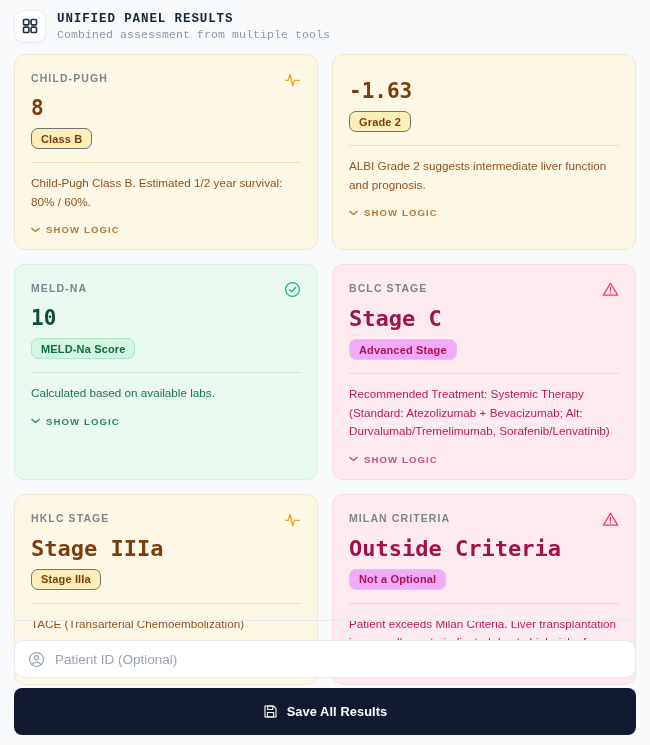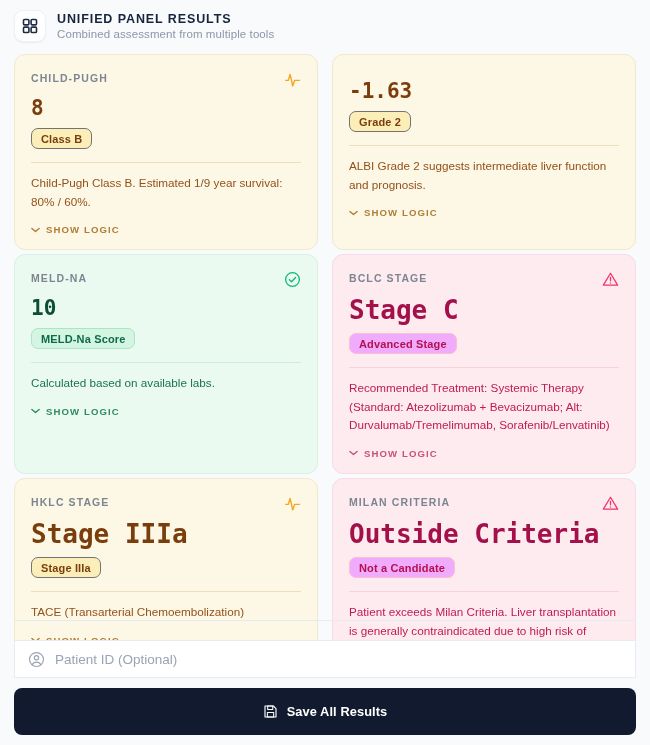--- a/index.html
+++ b/index.html
@@ -35,39 +35,39 @@
     height: 32px;
     border-radius: 9px;
     background: #ffffff;
     border: 1px solid #eef1f6;
     box-shadow: 0 1px 2px rgba(15,23,42,0.06);
     display: flex;
     align-items: center;
     justify-content: center;
     flex: none;
   }
-  .header-text { display: flex; flex-direction: column; gap: 2px; }
+  .header-text { display: flex; flex-direction: column; gap: 2px; font-family: Liberation Mono, monospace; }
   .header-title {
     font-size: 12.5px;
     font-weight: bold;
     letter-spacing: 0.9px;
     color: #16243c;
     text-transform: uppercase;
   }
   .header-sub {
     font-size: 11.5px;
     color: #8d97a8;
     letter-spacing: 0.1px;
   }
 
   
   .grid {
     display: grid;
     grid-template-columns: 1fr 1fr;
-    gap: 4px 14px;
+    gap: 14px 14px;
     padding: 0 4px;
   }
 
   .card {
     border-radius: 11px;
     padding: 16px 16px 14px 16px;
     position: relative;
     display: flex;
     flex-direction: column;
     min-height: 60px;
@@ -100,21 +100,21 @@
   }
   .card-icon { flex: none; line-height: 0; }
 
   .card-value {
     font-family: "DejaVu Sans Mono", monospace;
     font-weight: bold;
     margin-top: 9px;
     line-height: 1.05;
   }
   .card-value.num  { font-size: 21px; }
-  .card-value.text { font-size: 26px; }
+  .card-value.text { font-size: 22px; }
   .amber .card-value { color: #7a3d0c; }
   .green .card-value { color: #0d4f35; }
   .pink  .card-value { color: #a3104a; }
 
   .badge {
     display: inline-block;
     align-self: flex-start;
     margin-top: 9px;
     padding: 3.5px 9px;
     border-radius: 7px;
@@ -172,21 +172,21 @@
     background: #e6eaf1;
     margin-bottom: 19px;
   }
   .patient-input {
     display: flex;
     align-items: center;
     gap: 10px;
     height: 38px;
     background: #ffffff;
     border: 1px solid #e7ebf2;
-    border-radius: 1px;
+    border-radius: 10px;
     padding: 0 13px;
     margin-bottom: 10px;
   }
   .patient-placeholder {
     font-size: 13.5px;
     color: #9aa4b4;
   }
   .save-button {
     height: 47px;
     background: #111a2e;
@@ -233,21 +233,21 @@
         <div class="card-label">CHILD-PUGH</div>
         <span class="card-icon">
           <svg width="17" height="17" viewBox="0 0 20 20" fill="none">
             <path d="M2 11h3l2.2-7 3 13.5L12.6 11H18" stroke="#f5a623" stroke-width="1.7" stroke-linecap="round" stroke-linejoin="round"></path>
           </svg>
         </span>
       </div>
       <div class="card-value num">8</div>
       <span class="badge">Class B</span>
       <div class="divider"></div>
-      <div class="card-desc">Child-Pugh Class B. Estimated 1/9 year survival: 80% / 60%.</div>
+      <div class="card-desc">Child-Pugh Class B. Estimated 1/2 year survival: 80% / 60%.</div>
       <div class="show-logic">
         <span class="chev">
           <svg width="9" height="6" viewBox="0 0 10 6" fill="none">
               <path d="M1 1.2L5 4.8L9 1.2" stroke="currentColor" stroke-width="1.5" stroke-linecap="round" stroke-linejoin="round"></path>
             </svg>
         </span>
         <span>SHOW LOGIC</span>
       </div>
     </div>
 
@@ -343,21 +343,21 @@
         <div class="card-label">MILAN CRITERIA</div>
         <span class="card-icon">
           <svg width="17" height="17" viewBox="0 0 20 20" fill="none">
             <path d="M10 2.6L18.4 16.6H1.6L10 2.6Z" stroke="#f4336a" stroke-width="1.5" stroke-linejoin="round"></path>
             <path d="M10 7.6v4" stroke="#f4336a" stroke-width="1.5" stroke-linecap="round"></path>
             <circle cx="10" cy="14" r="0.85" fill="#f4336a"></circle>
           </svg>
         </span>
       </div>
       <div class="card-value text">Outside Criteria</div>
-      <span class="badge">Not a Candidate</span>
+      <span class="badge">Not a Optional</span>
       <div class="divider"></div>
       <div class="card-desc">Patient exceeds Milan Criteria. Liver transplantation is generally contraindicated due to high risk of recurrence.</div>
     </div>
 
   </div>
 
   <div class="footer">
     <div class="footer-divider"></div>
 
     <div class="patient-input">

